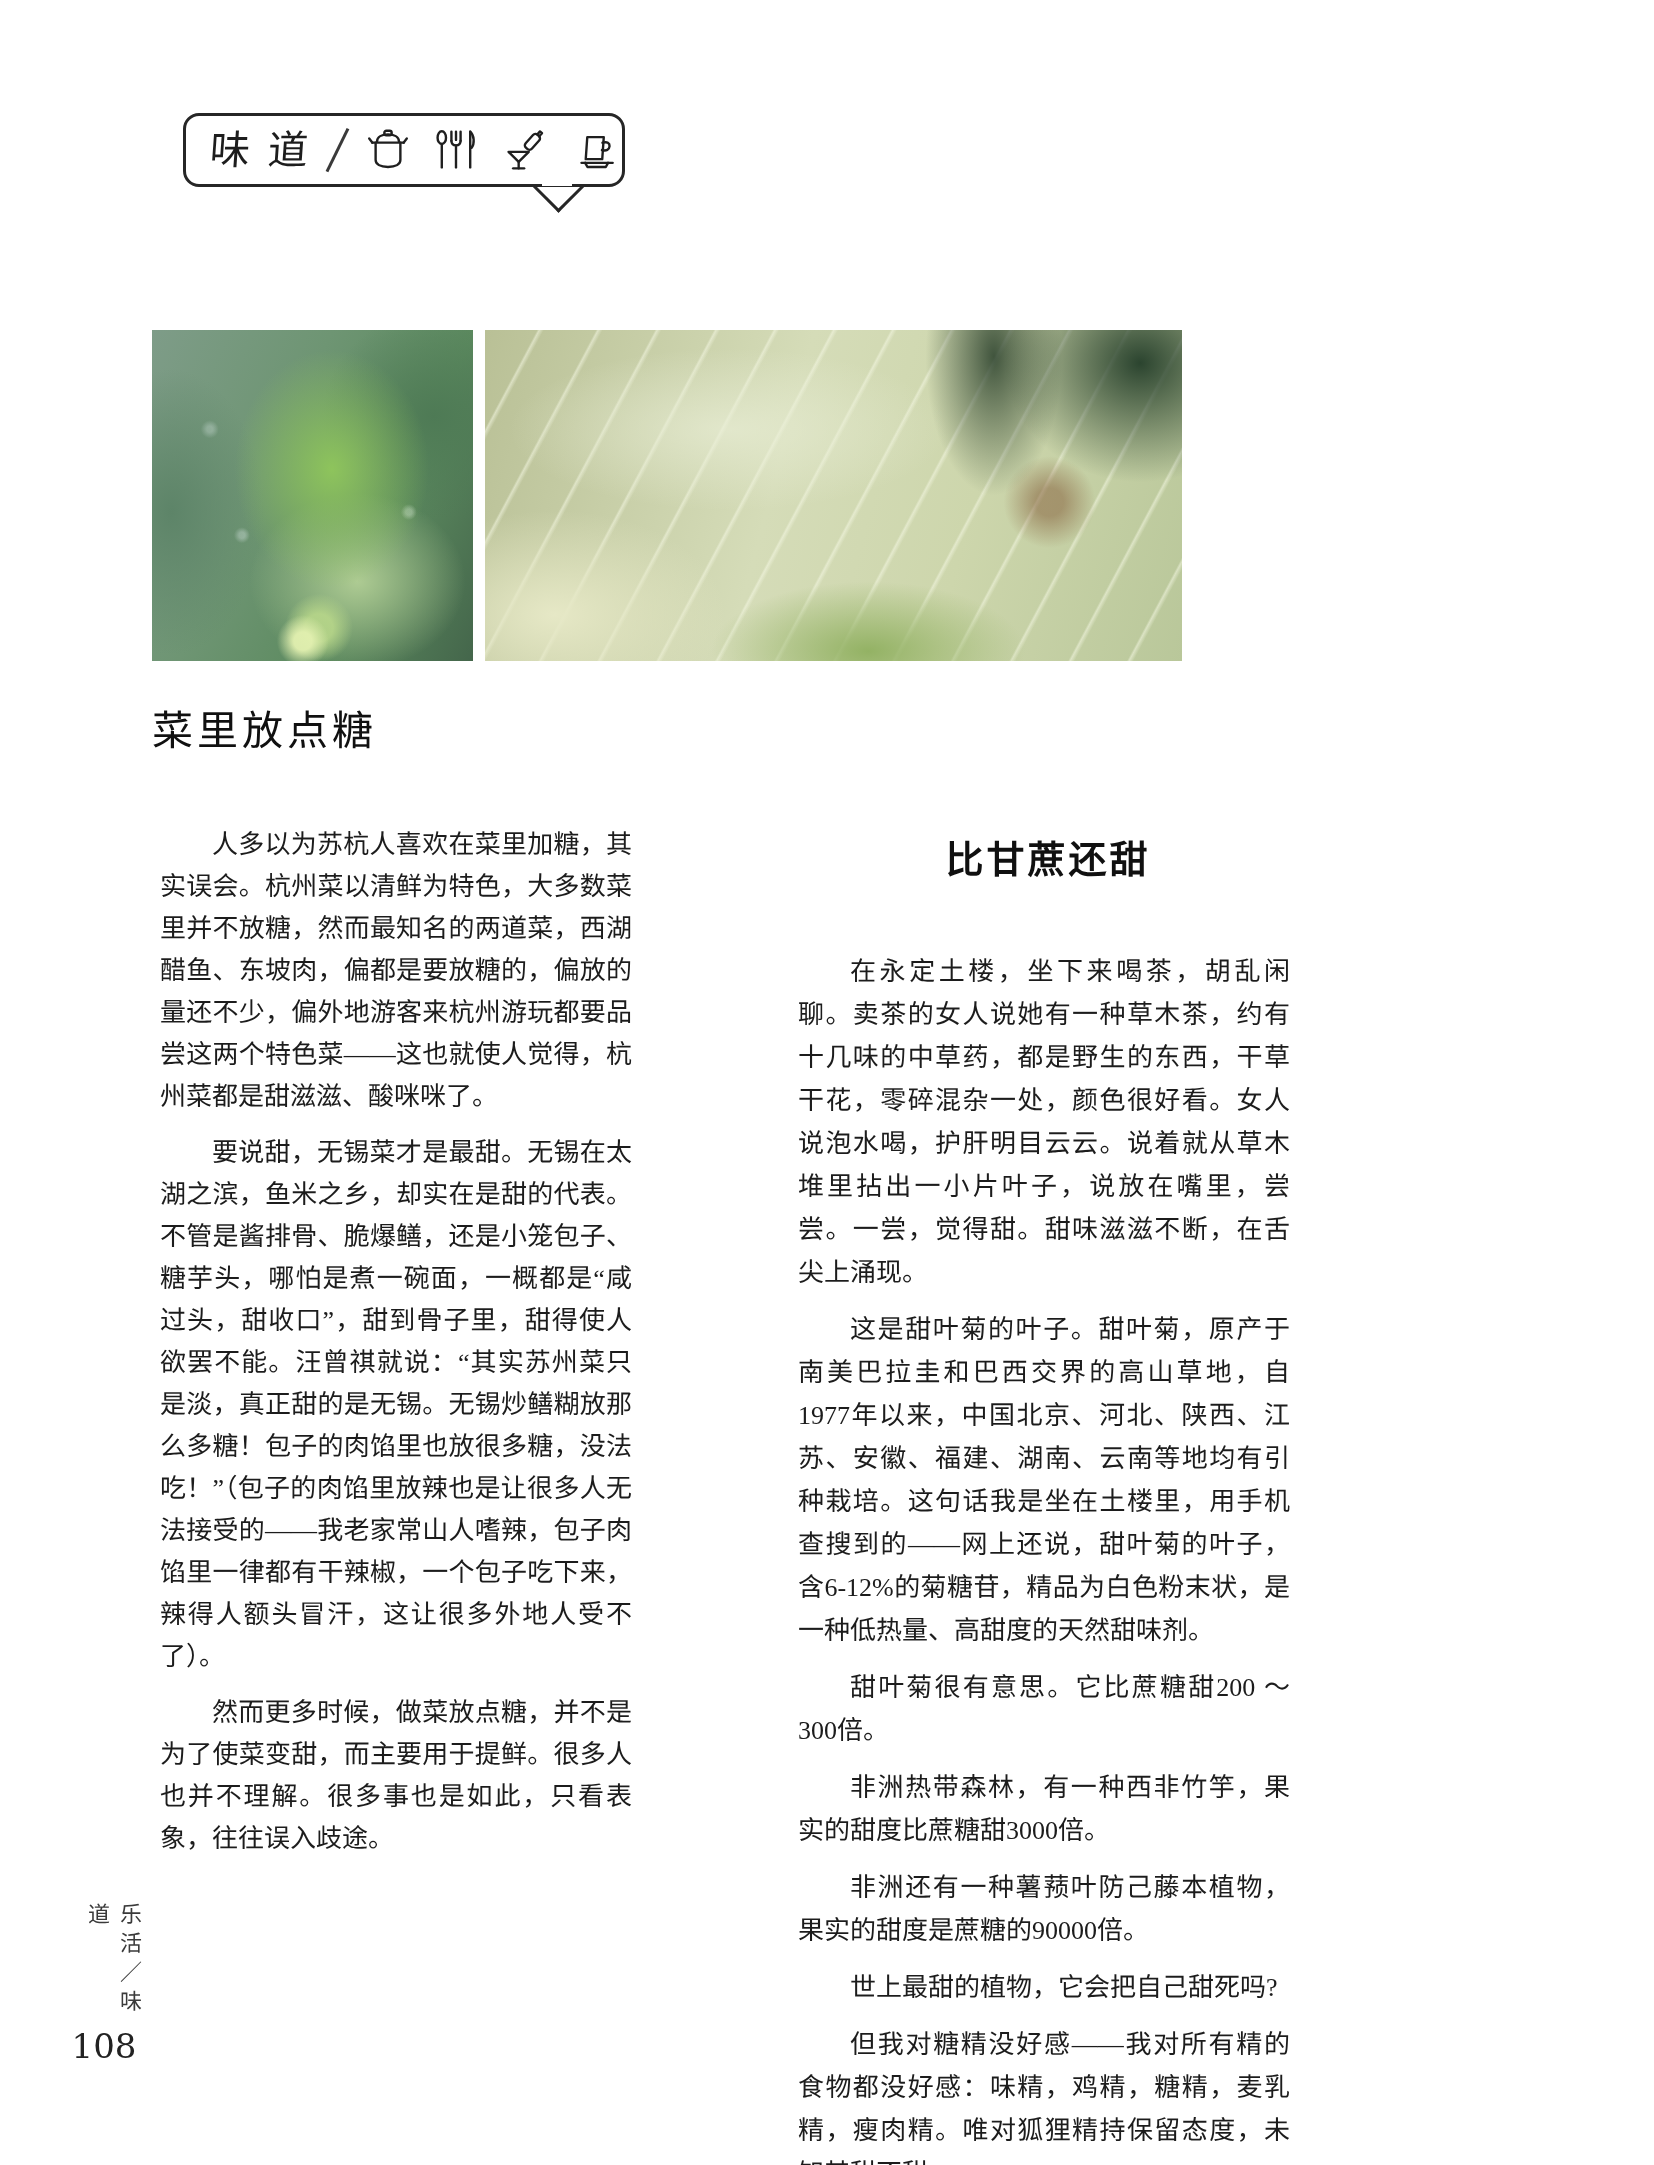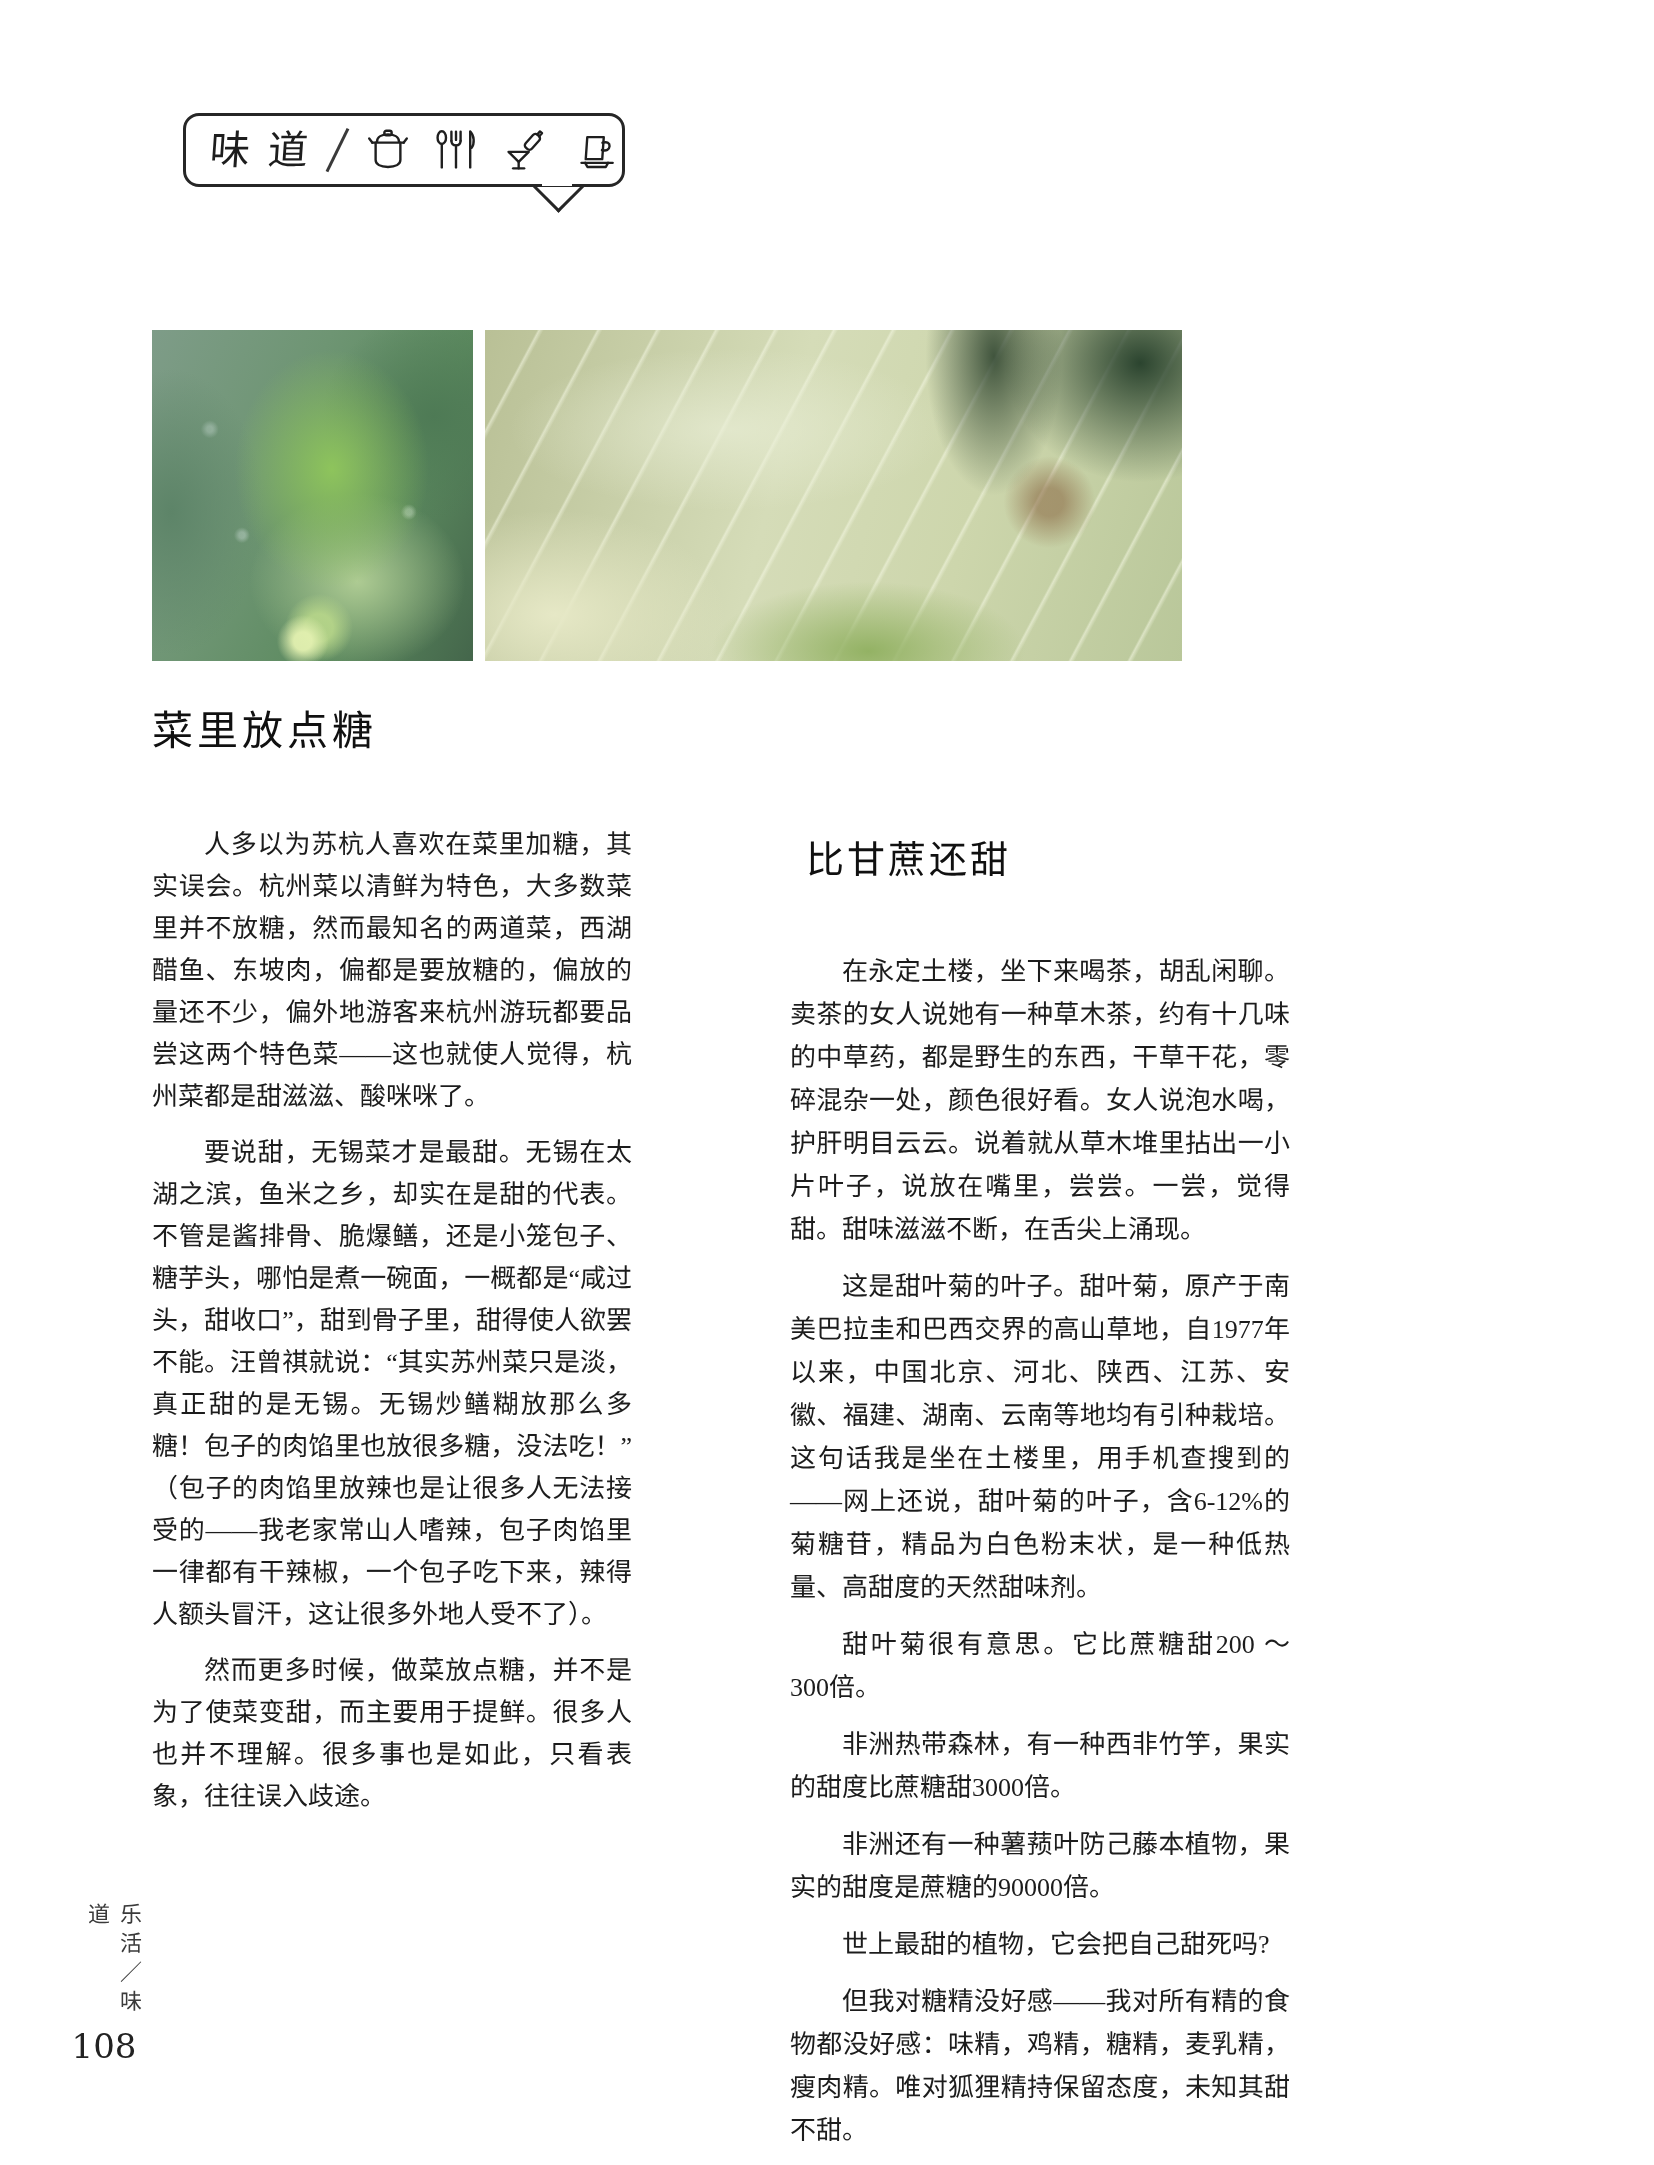--- a/index.html
+++ b/index.html
@@ -75,25 +75,25 @@
   .heading{
     position:absolute;left:152px;top:680px;
     font-size:41px;font-weight:400;letter-spacing:4px;color:#101010;
     line-height:1.2;
     text-align:center;
   }
   .col{position:absolute;text-align:justify;}
   .col-left{left:152px;top:824px;width:480px;}
   .col-right{left:790px;top:838px;width:500px;}
   .col-right .heading2{
-    font-size:38px;font-weight:400;letter-spacing:3px;color:#101010;
-    margin:0 0 66px 16px;line-height:1.2;text-align:left;
+    font-size:38px;font-weight:700;letter-spacing:3px;color:#101010;
+    margin:0 0 66px 16px;line-height:1.2;text-align:center;
   }
   .para{
-    margin:0 0 14px 0;
+    margin:0 0 14px 8px;
     font-size:26px;line-height:42px;
     text-indent:2em;color:#1c1c1c;
   }
   .col-right .para{line-height:43px;}
   
   .side-vertical{
     position:absolute;left:80px;top:1903px;
     writing-mode:vertical-rl;text-orientation:mixed;
     font-size:22px;letter-spacing:7px;color:#3a3a3a;
     height:140px;

